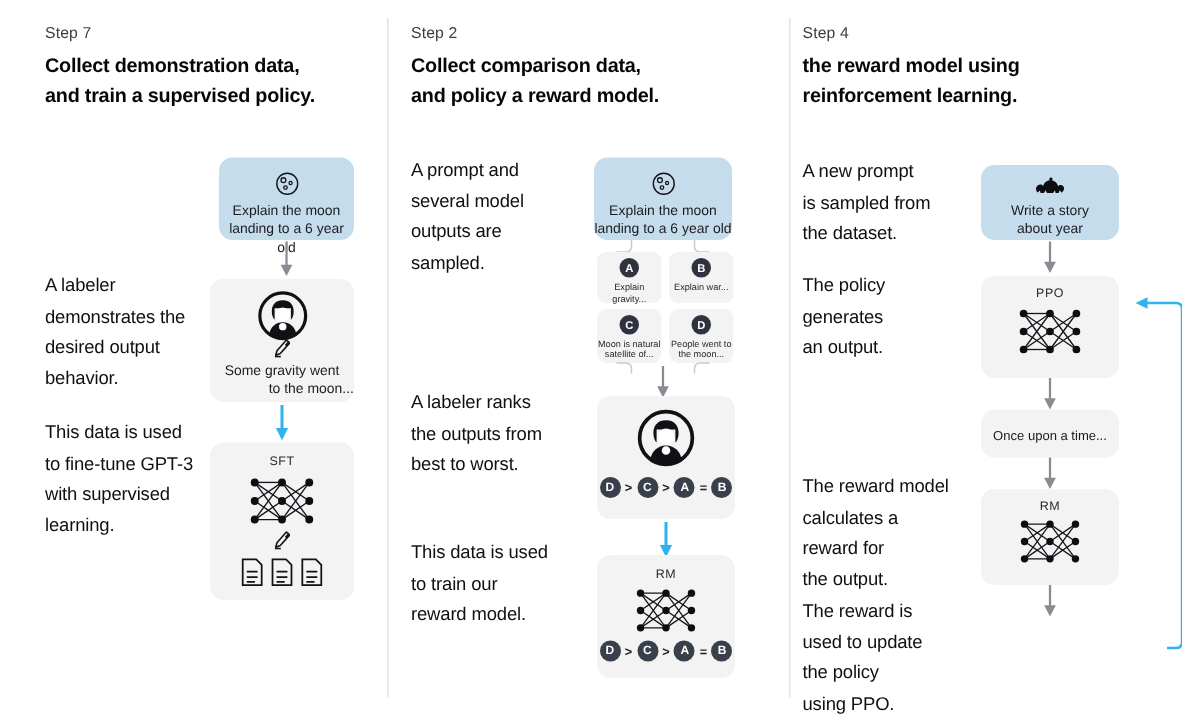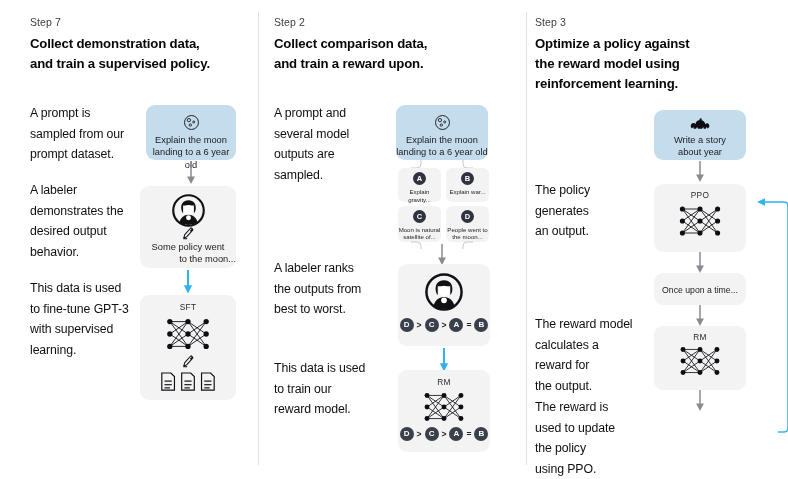--- a/index.html
+++ b/index.html
@@ -174,23 +174,20 @@
 
 <div class="col" id="col1">
 
   <div class="step-label" style="left:30px; top:16px;">Step 7</div>
 
   <div class="step-title" style="left:30px; top:34px;">
     <div>Collect demonstration data,</div>
     <div>and train a supervised policy.</div>
   </div>
 
-  <div class="para" style="left:30px; top:103px;">
-    A prompt is<br>sampled from our<br>prompt dataset.
-  </div>
   <div class="para" style="left:30px; top:180px;">
     A labeler<br>demonstrates the<br>desired output<br>behavior.
   </div>
   <div class="para" style="left:30px; top:278px;">
     This data is used<br>to fine-tune GPT-3<br>with supervised<br>learning.
   </div>
 
   <div class="box blue" style="left:146px; top:105px; width:90px; height:55px;">
     <span style="position:absolute; left:0; right:0; top:9px; text-align:center;">
       <svg width="17" height="17" viewBox="0 0 20 20" style="display:inline-block;">
@@ -220,21 +217,21 @@
         <path d="M20 25.2 C14.4 25.2 10.2 29.1 9.2 34.2 A18.5 18.5 0 0 0 30.8 34.2 C29.8 29.1 25.6 25.2 20 25.2 Z" fill="#101015"></path>
         <circle cx="20" cy="28.8" r="3" fill="#ffffff"></circle>
       </svg>
     </span>
     <span style="position:absolute; left:0; right:0; top:40px; text-align:center;">
       <svg width="13" height="13" viewBox="0 0 16 16" style="display:inline-block;">
         <path d="M13 2.3 L10.2 5.2 M12.9 2.4 L11 .9 L3.4 9.5 L2.2 13.4 L6 11.9 L13.4 3.6 Z" fill="none" stroke="#111116" stroke-width="1.3" stroke-linejoin="round"></path>
         <line x1="1.6" y1="14.4" x2="6.4" y2="14.4" stroke="#111116" stroke-width="1.3"></line>
       </svg>
     </span>
-    <div class="box-caption" style="top:55px;">Some policy went</div>
+    <div class="box-caption" style="top:55px;">Some gravity went</div>
     <div class="box-caption" style="top:67px;text-align:right;">to the moon...</div>
   </div>
 
   <div class="arrow" style="left:182px; top:270px;">
     <svg width="12" height="24" viewBox="0 0 12 24">
       <line x1="6" y1="0" x2="6" y2="16" stroke="#2eb3f0" stroke-width="2"></line>
       <polygon points="6,23.5 1.9,15.3 10.1,15.3" fill="#2eb3f0"></polygon>
     </svg>
   </div>
 
@@ -297,21 +294,21 @@
     </span>
   </div>
 </div>
 
 <div class="col" id="col2">
 
   <div class="step-label" style="left:16px; top:16px;">Step 2</div>
 
   <div class="step-title" style="left:16px; top:34px;">
     <div>Collect comparison data,</div>
-    <div>and train a reward upon.</div>
+    <div>and policy a reward model.</div>
   </div>
 
   <div class="para" style="left:16px; top:103px;">
     A prompt and<br>several model<br>outputs are<br>sampled.
   </div>
   <div class="para" style="left:16px; top:258px;">
     A labeler ranks<br>the outputs from<br>best to worst.
   </div>
   <div class="para" style="left:16px; top:358px;">
     This data is used<br>to train our<br>reward model.
@@ -436,28 +433,30 @@
       <span class="rank-op">&gt;</span>
       <span class="rank-chip">A</span>
       <span class="rank-op">=</span>
       <span class="rank-chip">B</span>
     </div>
   </div>
 </div>
 
 <div class="col" id="col3">
 
-  <div class="step-label" style="left:9px; top:16px;">Step 3</div>
+  <div class="step-label" style="left:9px; top:16px;">Step 4</div>
 
   <div class="step-title" style="left:9px; top:34px;">
-    <div>Optimize a policy against</div>
     <div>the reward model using</div>
     <div>reinforcement learning.</div>
   </div>
 
+  <div class="para" style="left:9px; top:104px;">
+    A new prompt<br>is sampled from<br>the dataset.
+  </div>
   <div class="para" style="left:9px; top:180px;">
     The policy<br>generates<br>an output.
   </div>
   <div class="para" style="left:9px; top:314px;">
     The reward model<br>calculates a<br>reward for<br>the output.
   </div>
   <div class="para" style="left:9px; top:397px;">
     The reward is<br>used to update<br>the policy<br>using PPO.
   </div>
 

